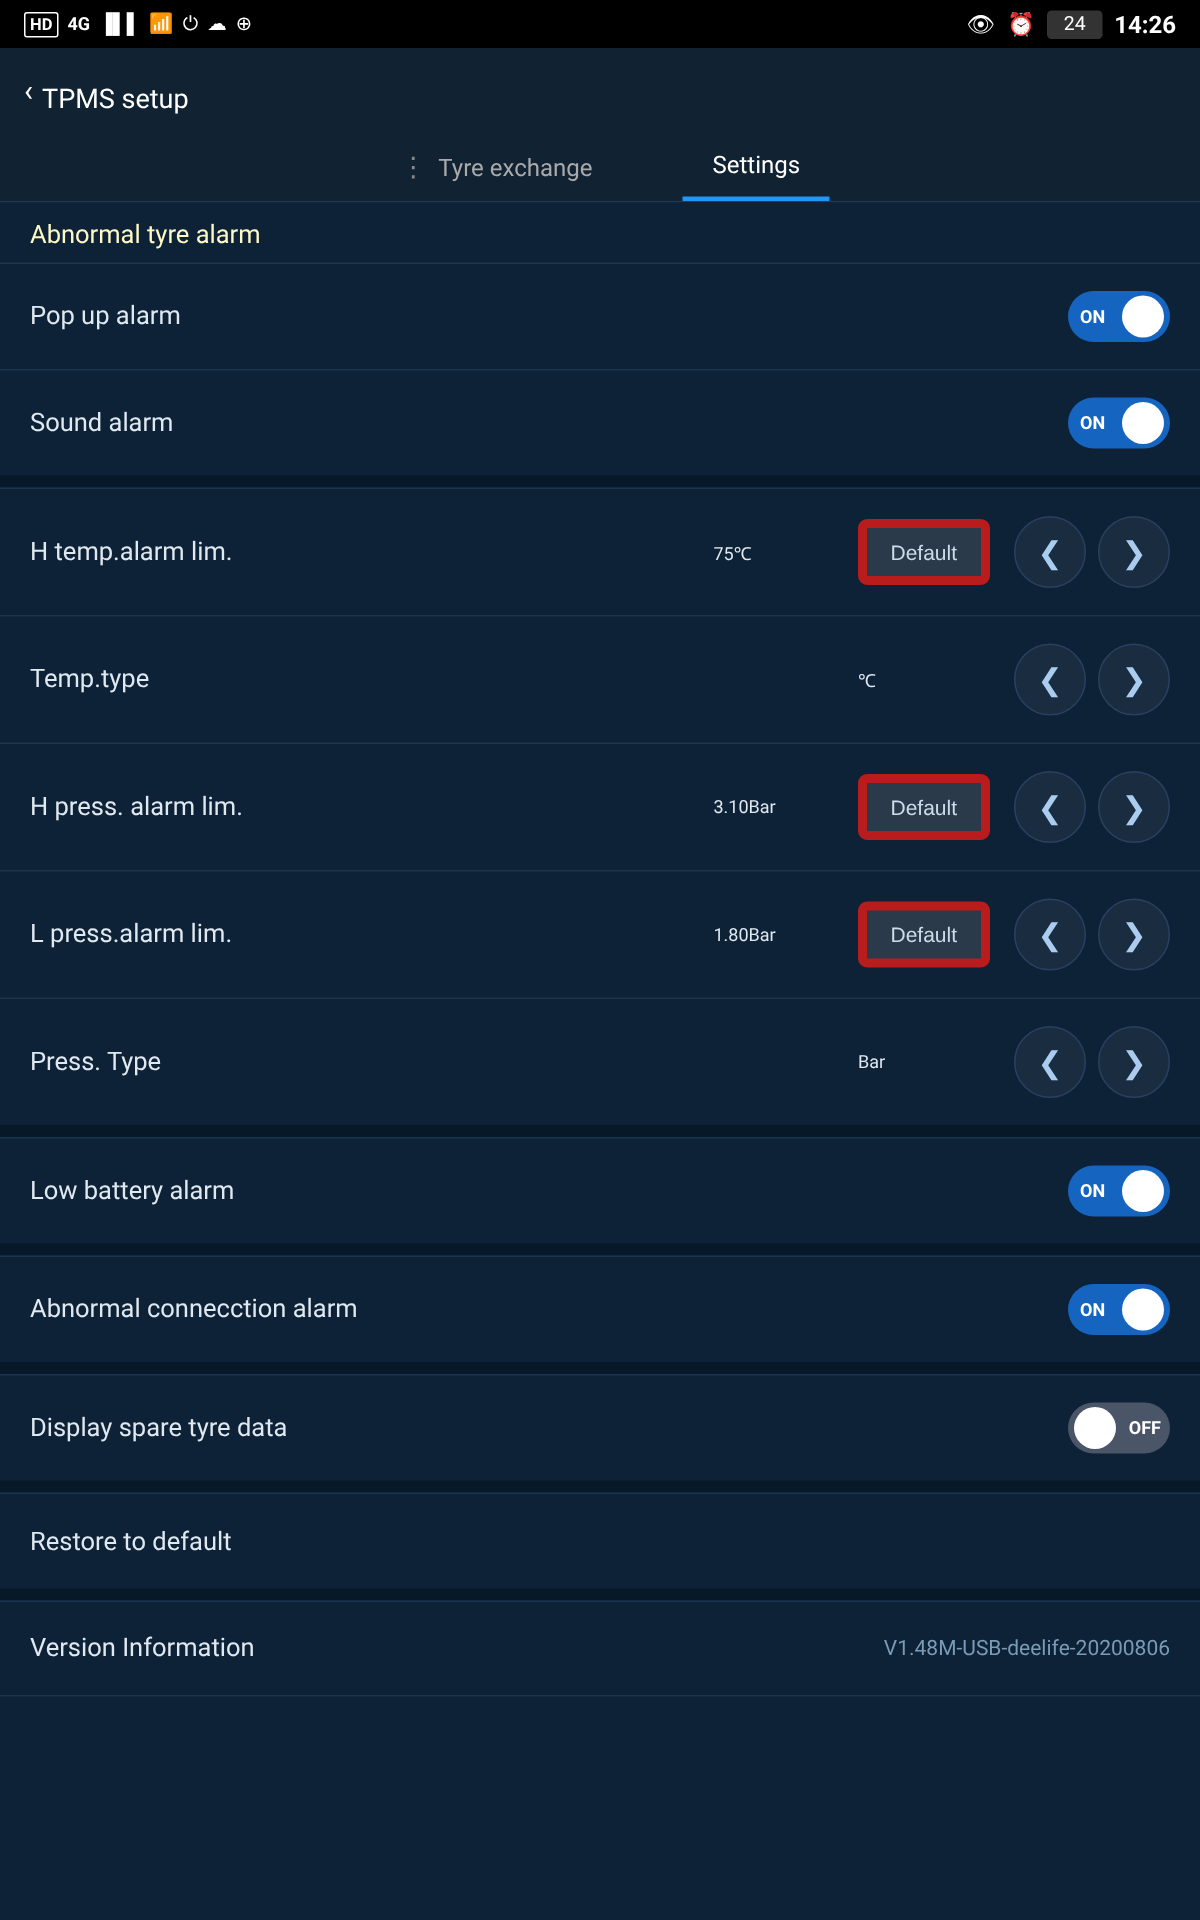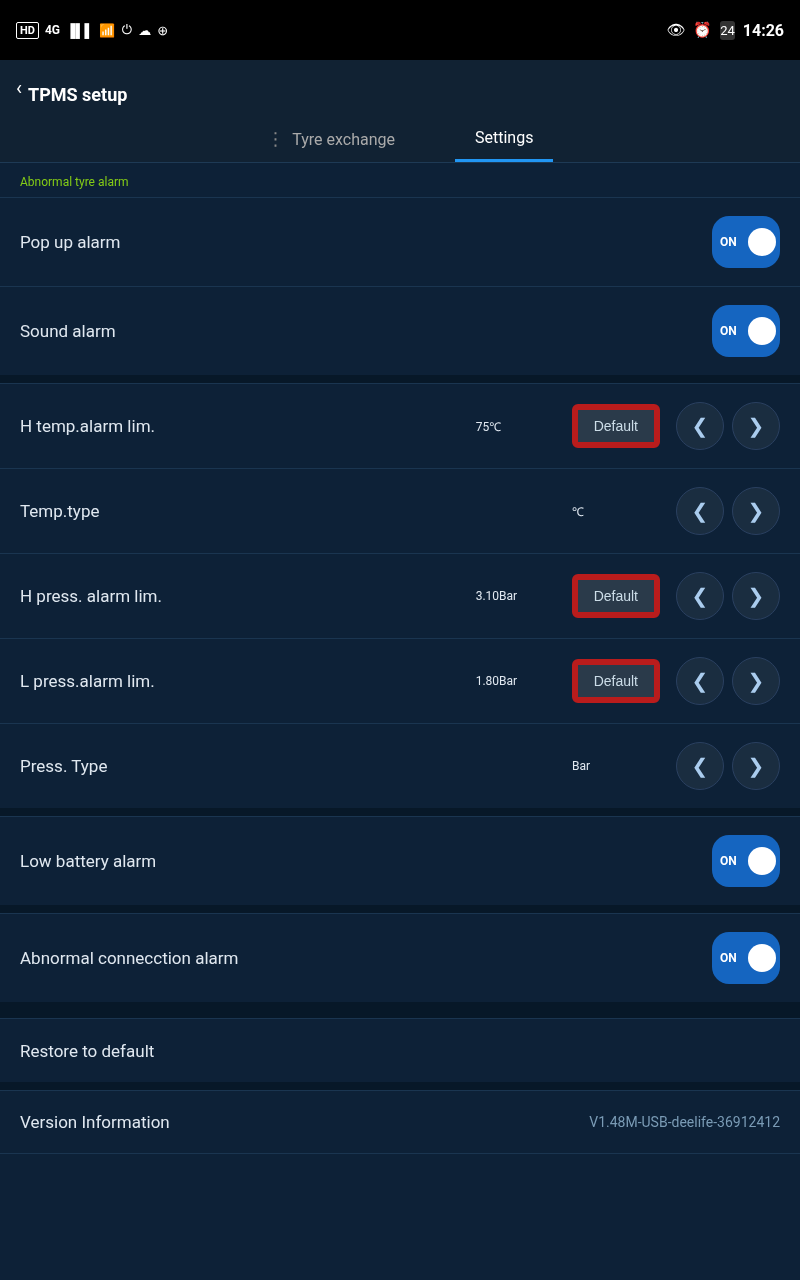--- a/index.html
+++ b/index.html
@@ -9,21 +9,21 @@
       height: 1280px;
       background: #0d2137;
       font-family: 'Roboto', Arial, sans-serif;
       color: #ffffff;
       overflow: hidden;
     }
 
     
     .status-bar {
       width: 100%;
-      height: 60px;
+      height: 32px;
       background: #000000;
       display: flex;
       align-items: center;
       justify-content: space-between;
       padding: 0 16px;
     }
 
     .status-bar-left {
       display: flex;
       align-items: center;
@@ -41,21 +41,21 @@
     .status-icon {
       font-size: 13px;
       color: #fff;
     }
 
     .battery-block {
       display: flex;
       align-items: center;
       background: #333;
       border-radius: 3px;
-      padding: 2px 0;
+      padding: 2px 11px;
       font-size: 13px;
     }
 
     .time-text {
       font-size: 16px;
       font-weight: bold;
       color: #fff;
     }
 
     
@@ -75,21 +75,21 @@
       font-size: 18px;
       cursor: pointer;
     }
 
     .back-arrow {
       font-size: 20px;
     }
 
     .header-title {
       font-size: 18px;
-      font-weight: 700;
+      font-weight: 400;
       margin-top: 12px;
     }
 
     
     .tabs {
       background: #112233;
       display: flex;
       justify-content: center;
       gap: 40px;
       padding-bottom: 0;
@@ -117,22 +117,22 @@
 
     
     .content {
       height: calc(1280px - 48px - 56px - 48px);
       overflow-y: auto;
       background: #0d2137;
     }
 
     
     .section-label {
-      font-size: 12px;
-      color: #84cc16;
+      font-size: 17px;
+      color: #fef9c3;
       padding: 12px 20px 8px 20px;
       background: #0d2137;
     }
 
     
     .setting-row {
       display: flex;
       align-items: center;
       padding: 18px 20px;
       border-top: 1px solid #1a3550;
@@ -161,21 +161,21 @@
     
     .toggle {
       display: flex;
       align-items: center;
       gap: 0;
       cursor: pointer;
     }
 
     .toggle-track {
       width: 68px;
-      height: 52px;
+      height: 34px;
       border-radius: 17px;
       display: flex;
       align-items: center;
       padding: 2px;
       position: relative;
       text-align: center;
     }
 
     .toggle-track.on {
       background: #1565C0;
@@ -390,27 +390,36 @@
     <div class="toggle">
       <div class="toggle-track on" style="position:relative;">
         <span class="toggle-label on-label">ON</span>
         <span class="toggle-thumb on"></span>
       </div>
     </div>
   </div>
 
   <div class="divider"></div>
 
+  <div class="setting-row">
+    <span class="setting-label">Display spare tyre data</span>
+    <div class="toggle">
+      <div class="toggle-track off" style="position:relative;">
+        <span class="toggle-label off-label">OFF</span>
+        <span class="toggle-thumb off"></span>
+      </div>
+    </div>
+  </div>
 
   <div class="divider"></div>
 
   <div class="setting-row restore-row">
     <span class="setting-label">Restore to default</span>
   </div>
 
   <div class="divider"></div>
 
   <div class="setting-row">
     <span class="setting-label">Version Information</span>
-    <span class="version-value">V1.48M-USB-deelife-36912412</span>
+    <span class="version-value">V1.48M-USB-deelife-20200806</span>
   </div>
 
 </div>
 
 </body></html>

